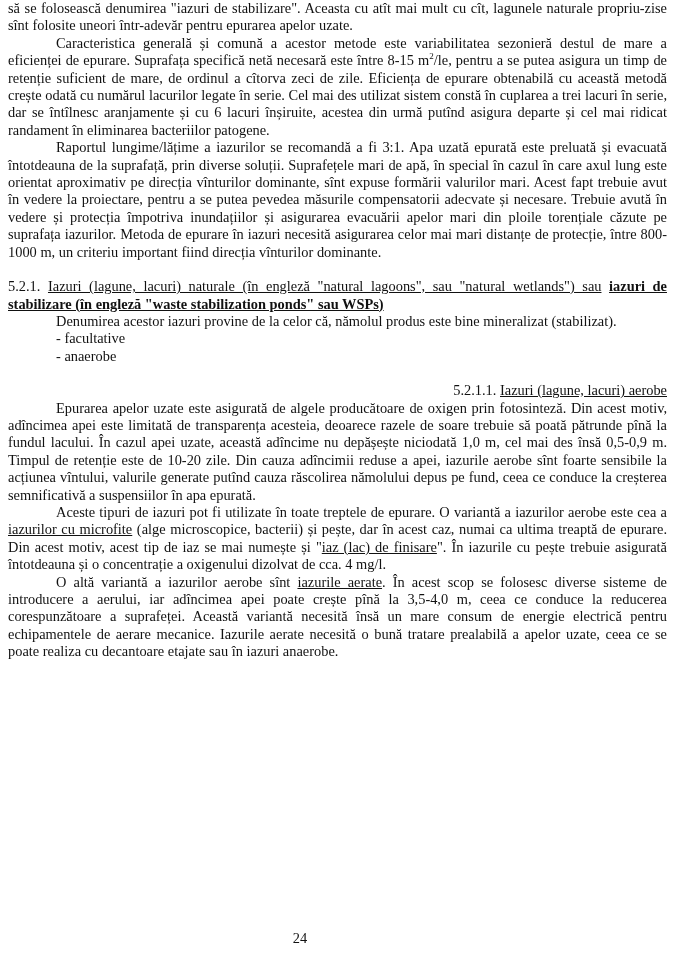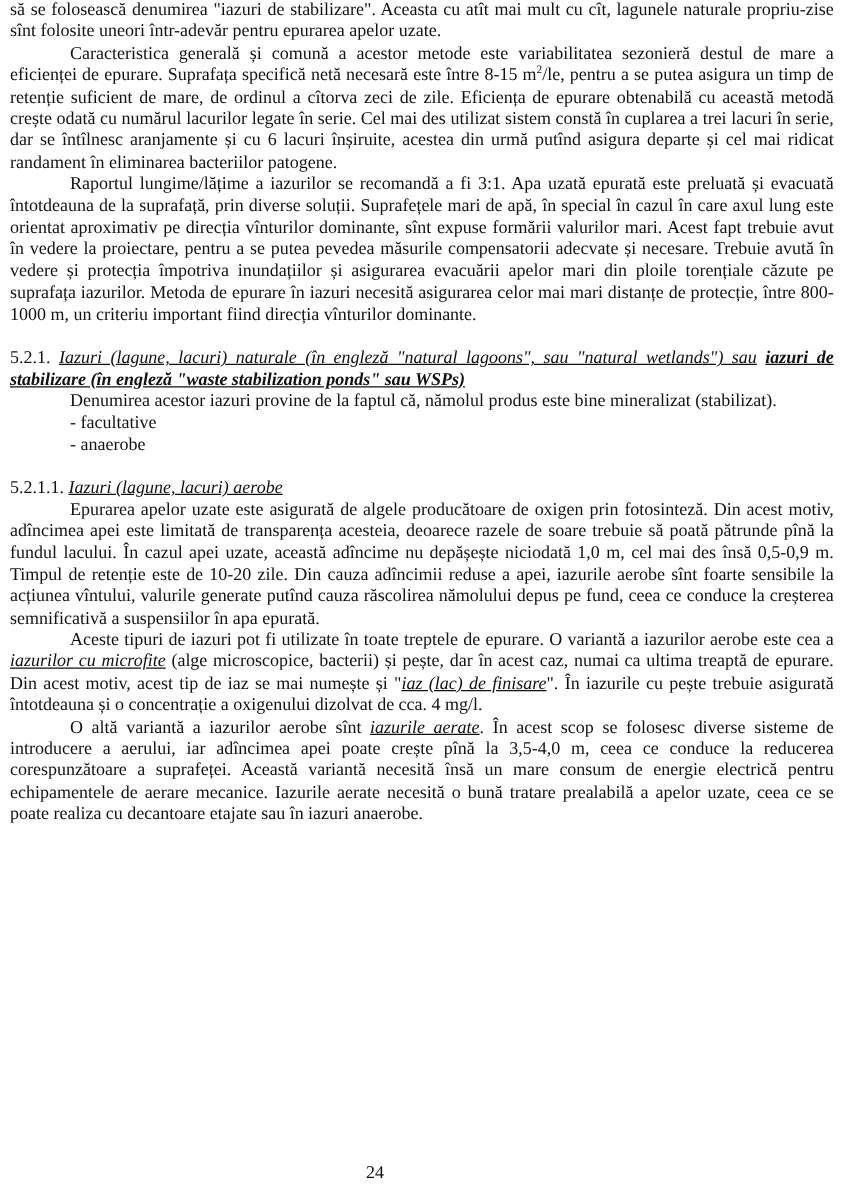--- a/index.html
+++ b/index.html
@@ -5,41 +5,41 @@
   html, body { margin: 0; padding: 0; background: #ffffff; }
   body { width: 675px; height: 957px; position: relative; overflow: hidden; }
   .page {
     position: absolute; left: 8px; top: 0; width: 659px;
     font-family: "Liberation Serif", serif;
     font-size: 14.4px; line-height: 17.4px; color: #111;
     text-align: justify;
   }
   p { margin: 0; }
   .indent { text-indent: 48px; }
-  .u { text-decoration: underline; font-style: italic; }
+  .u { text-decoration: underline; }
   .b { font-weight: bold; }
   .gap { height: 17px; }
   .list-item { padding-left: 48px; }
-  .heading { text-align: left; }
+  .heading { text-align: right; }
   .page-number {
     position: absolute; top: 930px; left: 0; width: 600px; text-align: center;
     font-family: "Liberation Serif", serif; font-size: 14.4px; color: #111;
   }
   sup { font-size: 9px; line-height: 0; }
 </style>
 </head>
 <body>
 
 <div class="page">
   <p>să se folosească denumirea "iazuri de stabilizare". Aceasta cu atît mai mult cu cît, lagunele naturale propriu-zise sînt folosite uneori într-adevăr pentru epurarea apelor uzate.</p>
   <p class="indent"><span>Caracteristica generală și comună a acestor metode este variabilitatea sezonieră destul de mare a eficienței de epurare. Suprafața specifică netă necesară este între 8-15 m</span><sup>2</sup><span>/le, pentru a se putea asigura un timp de retenție suficient de mare, de ordinul a cîtorva zeci de zile. Eficiența de epurare obtenabilă cu această metodă crește odată cu numărul lacurilor legate în serie. Cel mai des utilizat sistem constă în cuplarea a trei lacuri în serie, dar se întîlnesc aranjamente și cu 6 lacuri înșiruite, acestea din urmă putînd asigura departe și cel mai ridicat randament în eliminarea bacteriilor patogene.</span></p>
   <p class="indent">Raportul lungime/lățime a iazurilor se recomandă a fi 3:1. Apa uzată epurată este preluată și evacuată întotdeauna de la suprafață, prin diverse soluții. Suprafețele mari de apă, în special în cazul în care axul lung este orientat aproximativ pe direcția vînturilor dominante, sînt expuse formării valurilor mari. Acest fapt trebuie avut în vedere la proiectare, pentru a se putea pevedea măsurile compensatorii adecvate și necesare. Trebuie avută în vedere și protecția împotriva inundațiilor și asigurarea evacuării apelor mari din ploile torențiale căzute pe suprafața iazurilor. Metoda de epurare în iazuri necesită asigurarea celor mai mari distanțe de protecție, între 800-1000 m, un criteriu important fiind direcția vînturilor dominante.</p>
   <div class="gap"></div>
   <p><span>5.2.1.</span> <span class="u">Iazuri (lagune, lacuri) naturale (în engleză "natural lagoons", sau "natural wetlands") sau</span> <span class="u b">iazuri de stabilizare (în engleză "waste stabilization ponds" sau WSPs)</span></p>
-  <p class="indent">Denumirea acestor iazuri provine de la faptul că, nămolul produs este bine mineralizat (stabilizat).</p>
+  <p class="indent">Denumirea acestor iazuri provine de la celor că, nămolul produs este bine mineralizat (stabilizat).</p>
   <p class="list-item">- facultative</p>
   <p class="list-item">- anaerobe</p>
   <div class="gap"></div>
   <p class="heading"><span>5.2.1.1.</span> <span class="u">Iazuri (lagune, lacuri) aerobe</span></p>
   <p class="indent">Epurarea apelor uzate este asigurată de algele producătoare de oxigen prin fotosinteză. Din acest motiv, adîncimea apei este limitată de transparența acesteia, deoarece razele de soare trebuie să poată pătrunde pînă la fundul lacului. În cazul apei uzate, această adîncime nu depășește niciodată 1,0 m, cel mai des însă 0,5-0,9 m. Timpul de retenție este de 10-20 zile. Din cauza adîncimii reduse a apei, iazurile aerobe sînt foarte sensibile la acțiunea vîntului, valurile generate putînd cauza răscolirea nămolului depus pe fund, ceea ce conduce la creșterea semnificativă a suspensiilor în apa epurată.</p>
   <p class="indent"><span>Aceste tipuri de iazuri pot fi utilizate în toate treptele de epurare. O variantă a iazurilor aerobe este cea a </span><span class="u">iazurilor cu microfite</span><span> (alge microscopice, bacterii) și pește, dar în acest caz, numai ca ultima treaptă de epurare. Din acest motiv, acest tip de iaz se mai numește și "</span><span class="u">iaz (lac) de finisare</span><span>". În iazurile cu pește trebuie asigurată întotdeauna și o concentrație a oxigenului dizolvat de cca. 4 mg/l.</span></p>
   <p class="indent"><span>O altă variantă a iazurilor aerobe sînt </span><span class="u">iazurile aerate</span><span>. În acest scop se folosesc diverse sisteme de introducere a aerului, iar adîncimea apei poate crește pînă la 3,5-4,0 m, ceea ce conduce la reducerea corespunzătoare a suprafeței. Această variantă necesită însă un mare consum de energie electrică pentru echipamentele de aerare mecanice. Iazurile aerate necesită o bună tratare prealabilă a apelor uzate, ceea ce se poate realiza cu decantoare etajate sau în iazuri anaerobe.</span></p>
   <div class="gap"></div>
 </div>
 

